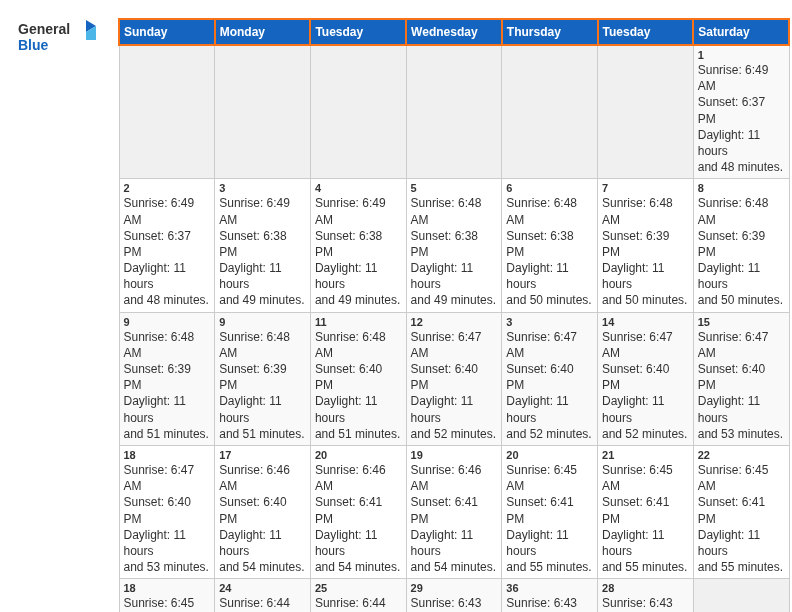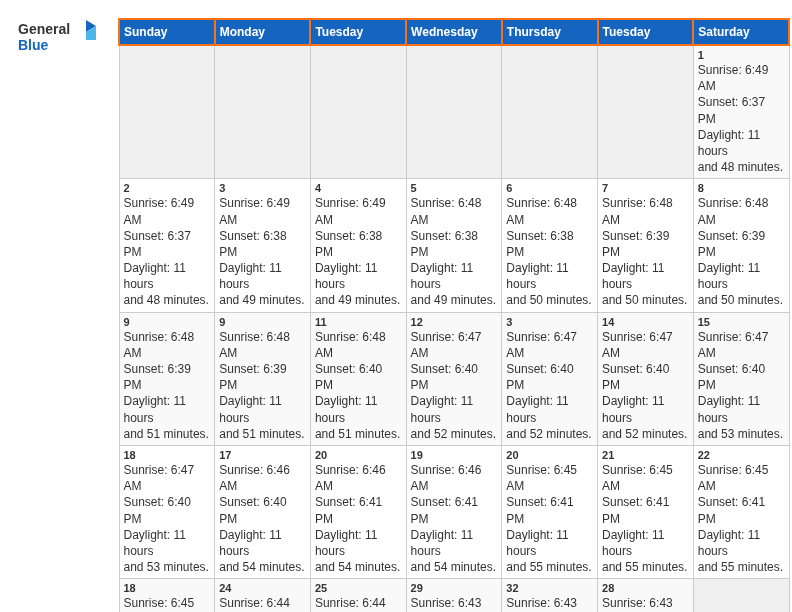--- a/index.html
+++ b/index.html
@@ -308,21 +308,21 @@
 and 57 minutes.</div>
           </td>
           <td>
             <span class="day-num">29</span>
             <div class="day-info" style="white-space: pre-line;">Sunrise: 6:43 AM
 Sunset: 6:41 PM
 Daylight: 11 hours
 and 57 minutes.</div>
           </td>
           <td>
-            <span class="day-num">32</span>
+            <span class="day-num">36</span>
             <div class="day-info" style="white-space: pre-line;">Sunrise: 6:43 AM
 Sunset: 6:41 PM
 Daylight: 11 hours
 and 57 minutes.</div>
           </td>
           <td>
             <span class="day-num">28</span>
             <div class="day-info" style="white-space: pre-line;">Sunrise: 6:43 AM
 Sunset: 6:41 PM
 Daylight: 11 hours

